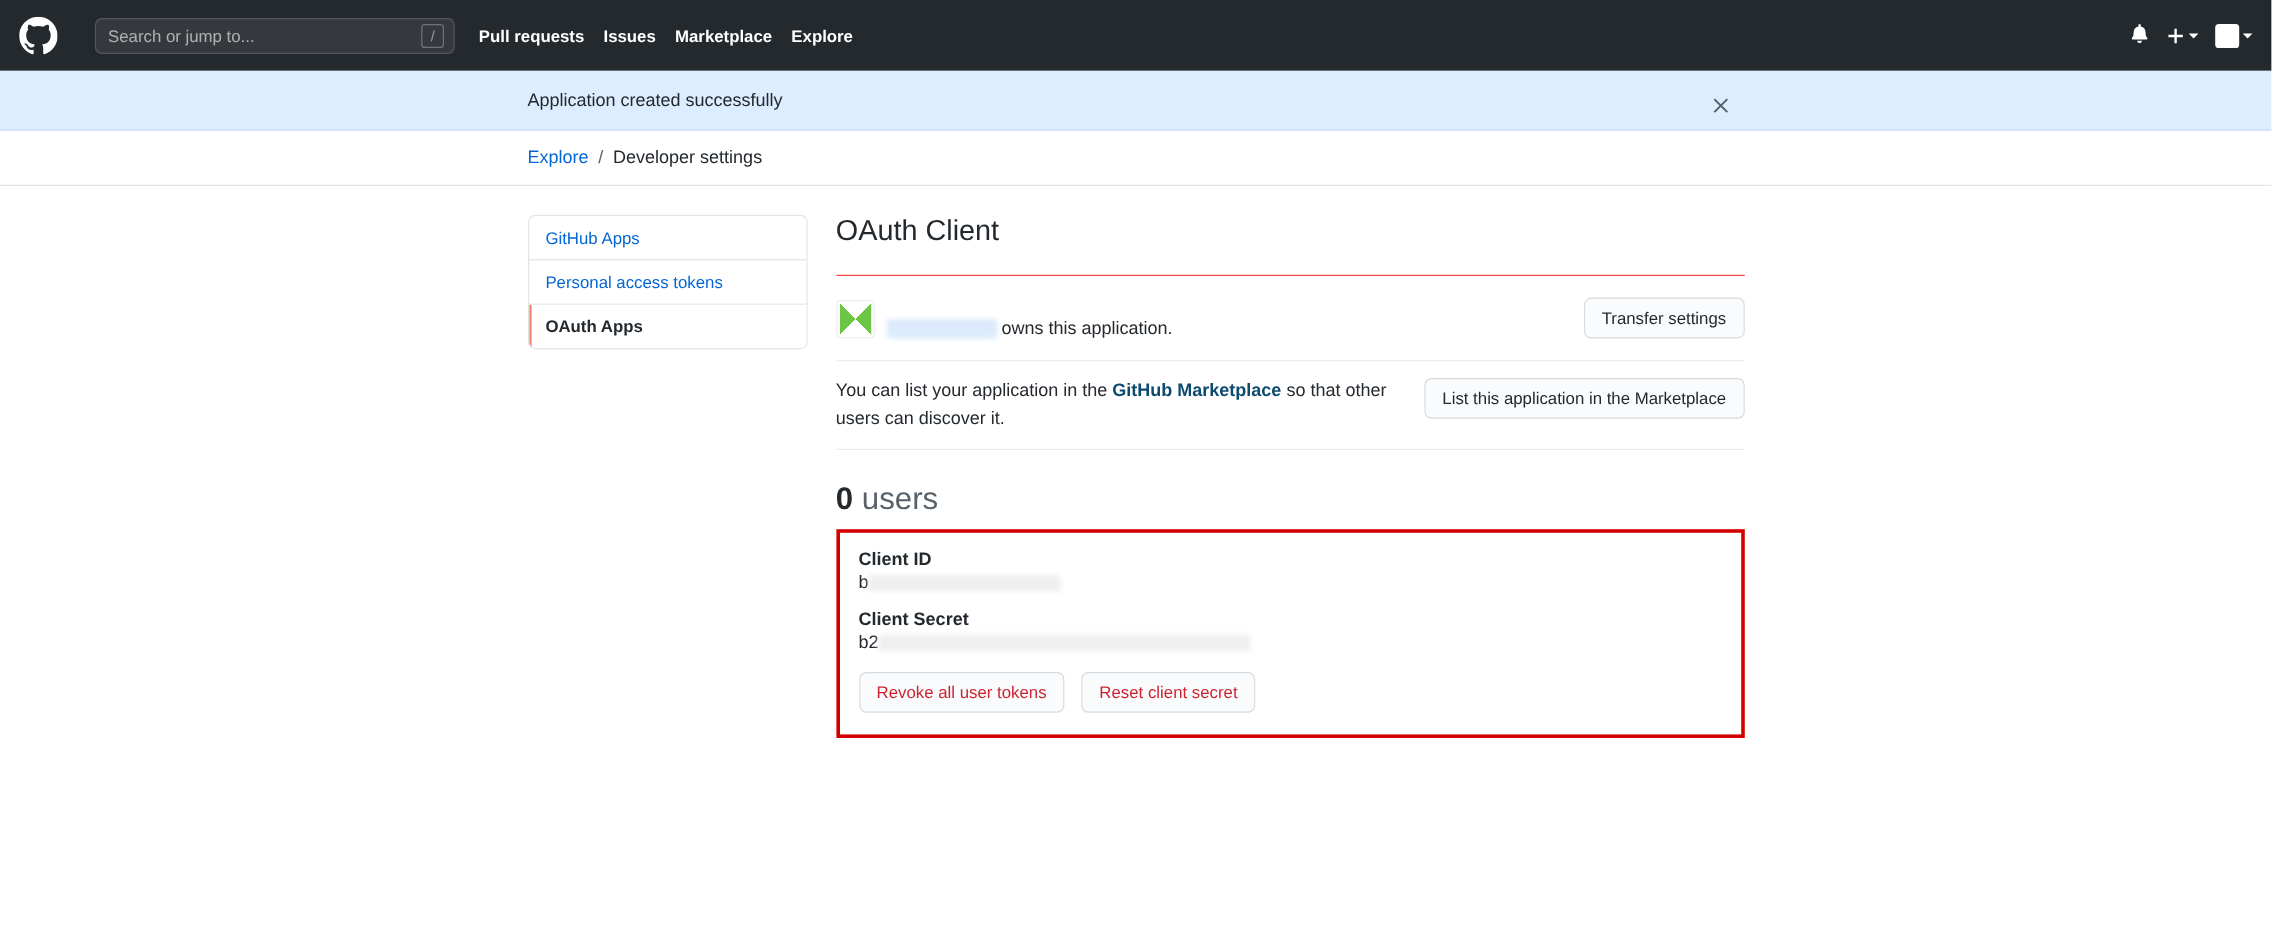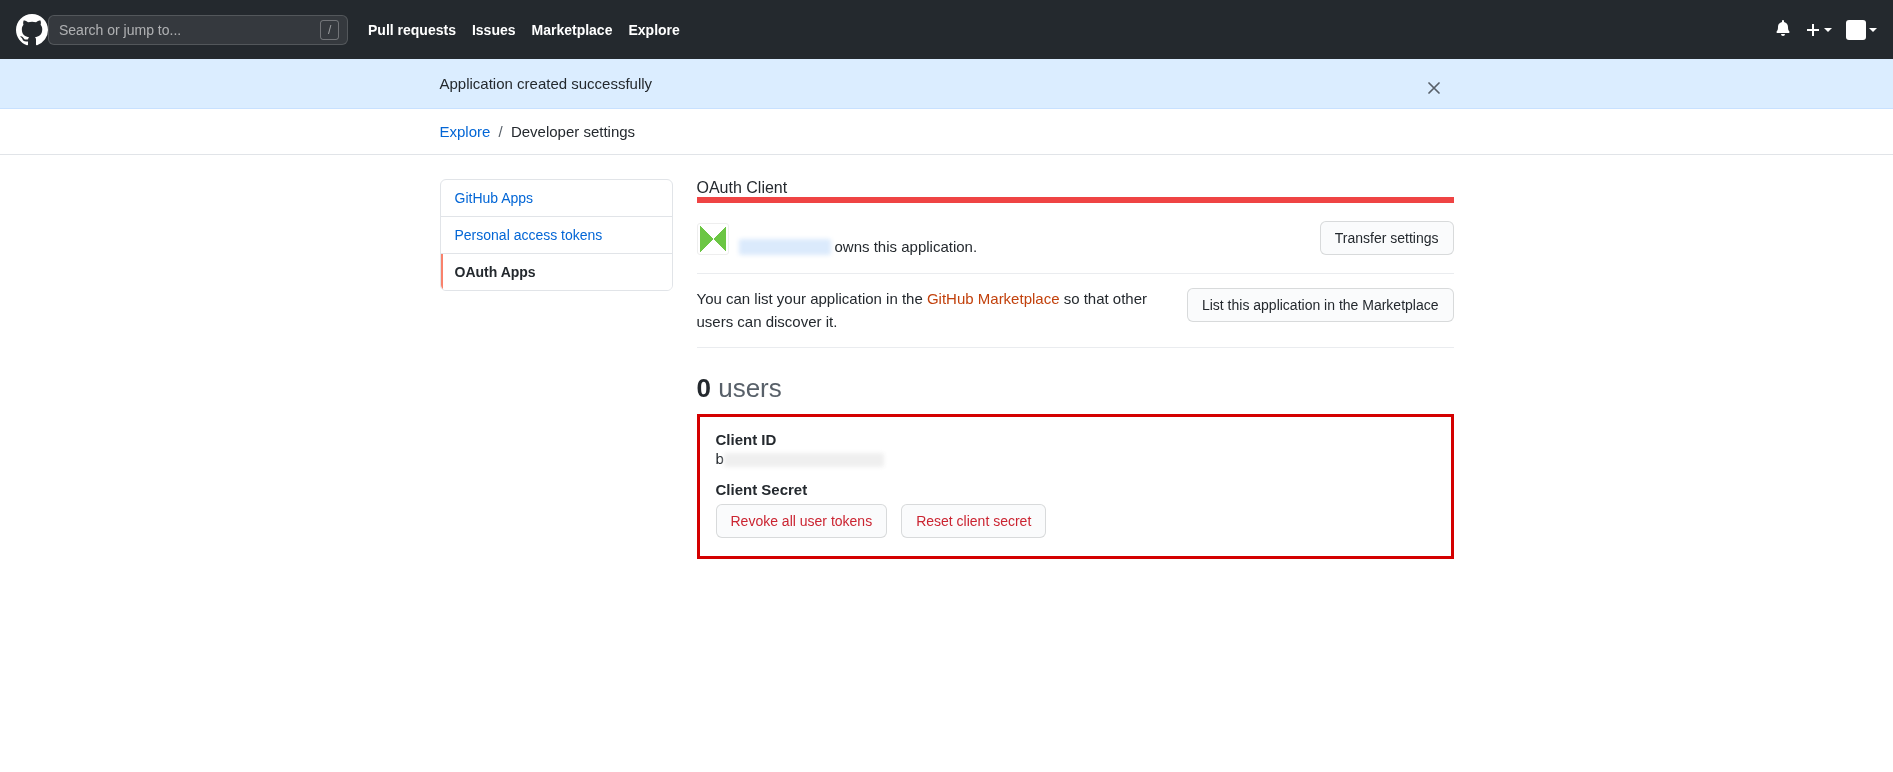--- a/index.html
+++ b/index.html
@@ -15,21 +15,21 @@
     background:#24292e;
     height:59px;
     display:flex;
     align-items:center;
     padding:0 16px;
     color:#fff;
   }
   .logo-wrap { display:flex; align-items:center; }
   .logo-wrap svg { fill:#fff; width:32px; height:32px; }
   .search-box {
-    margin-left:0;
+    margin-left:31px;
     position:relative;
     width:300px;
     height:30px;
     background:rgba(255,255,255,0.08);
     border:1px solid rgba(255,255,255,0.15);
     border-radius:6px;
     display:flex;
     align-items:center;
     padding:0 8px;
   }
@@ -126,25 +126,25 @@
   .side-nav .item:last-child { border-bottom:none; }
   .side-nav .item.active {
     font-weight:600;
     color:#24292e;
     border-left:2px solid #f9826c;
     background:#fff;
     padding-left:12px;
   }
 
   .page-title {
-    font-size:16px;
+    font-size:24px;
     font-weight:400;
     margin:0;
-    padding-bottom:0;
-    border-bottom:6px solid #ef4444;
+    padding-bottom:22px;
+    border-bottom:1px solid #ef4444;
   }
 
   .owner-row {
     display:flex;
     align-items:flex-end;
     padding:18px 0;
     border-bottom:1px solid #eaecef;
   }
   .owner-avatar {
     width:32px; height:32px; border-radius:3px;
@@ -178,21 +178,21 @@
   .btn-danger { color:#cb2431; }
 
   .market-row {
     display:flex;
     align-items:flex-start;
     padding:14px 0;
     border-bottom:1px solid #eaecef;
     gap:14px;
   }
   .market-text { flex:1; font-size:15px; color:#24292e; line-height:1.5; }
-  .market-text a { color:#c2410c; text-decoration:none; }
+  .market-text a { color:#0c4a6e; text-decoration:none;font-weight:bold; }
 
   .users-heading { font-size:26px; font-weight:400; margin:25px 0 10px; color:#586069;}
   .users-heading .count { font-weight:600; color:#24292e; }
 
   .highlight-box {
     border:3px solid #d40000;
     padding:14px 16px 18px;
     margin-top:4px;
   }
   .field-label { font-size:15px; font-weight:600; color:#24292e; margin-top:0;}
@@ -300,20 +300,23 @@
         <span>users</span>
       </div>
 
       <div class="highlight-box">
         <div class="field-label">Client ID</div>
         <div class="field-value">
           <span>b</span><span class="value-blur" style="width:160px;"></span>
         </div>
 
         <div class="field-label">Client Secret</div>
+        <div class="field-value" style="margin-bottom:16px;">
+          <span>b2</span><span class="value-blur" style="width:310px;"></span>
+        </div>
 
         <div class="danger-btn-row">
           <button class="btn btn-danger">Revoke all user tokens</button>
           <button class="btn btn-danger">Reset client secret</button>
         </div>
       </div>
     </main>
   </div>
 </div>
 

